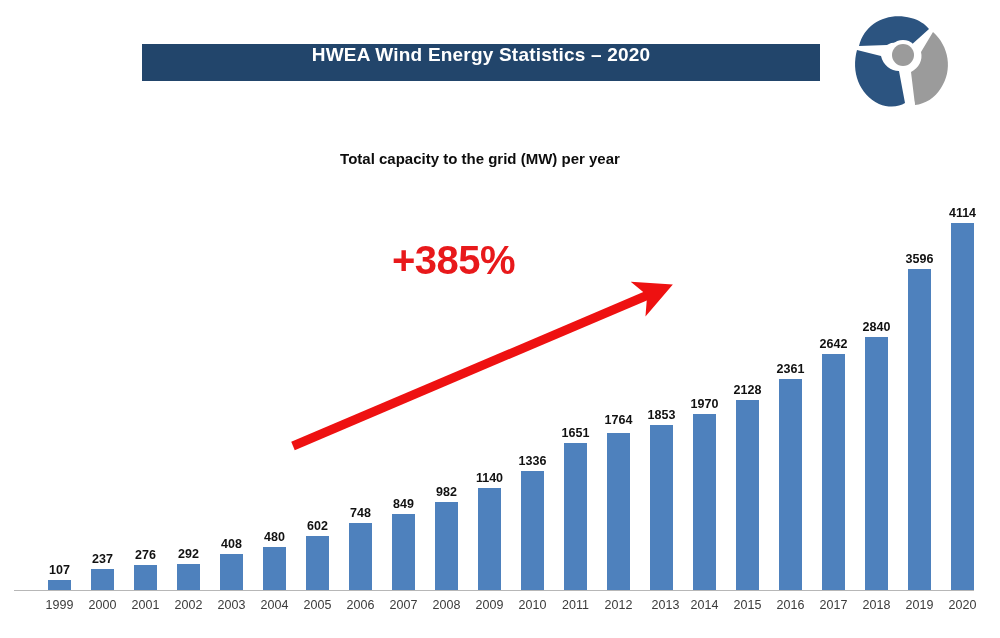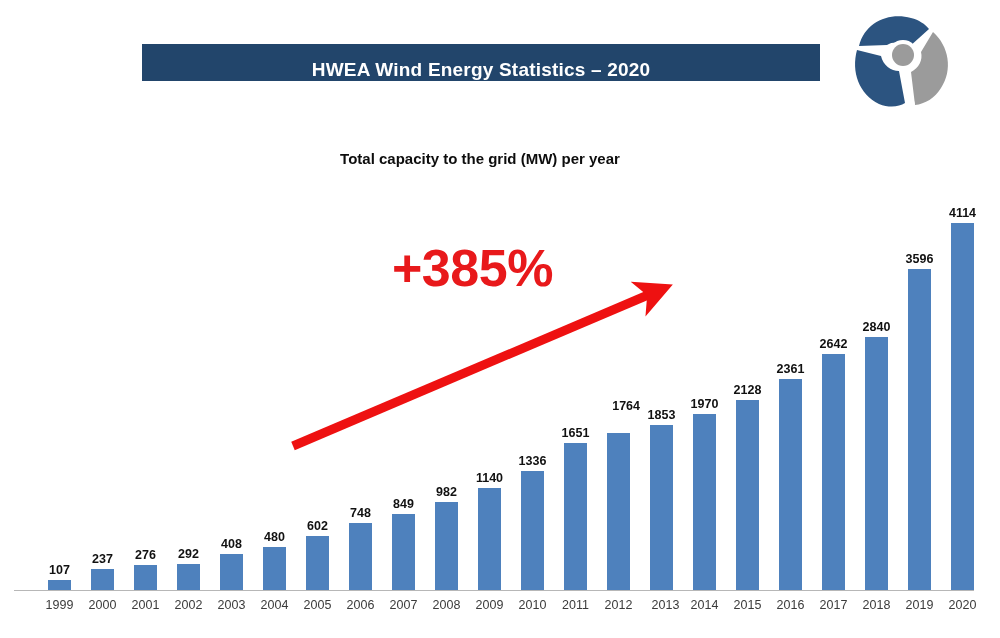--- a/index.html
+++ b/index.html
@@ -18,21 +18,21 @@
 
   
   #header-band {
     position: absolute;
     left: 142px;
     top: 44px;
     width: 678px;
     height: 37px;
     background: #22456B;
     display: flex;
-    align-items: flex-end;
+    align-items: flex-start;
     justify-content: center;
   }
   #header-title {
     color: #ffffff;
     font-size: 19px;
     font-weight: bold;
     letter-spacing: 0.2px;
     font-family: "Liberation Sans", sans-serif;
     white-space: nowrap;
   }
@@ -115,21 +115,21 @@
     font-size: 12.5px;
     color: #3b3b3b;
     font-family: "Liberation Sans", sans-serif;
   }
 
   
   #growth-annotation {
     position: absolute;
     left: 392px;
     top: 238px;
-    font-size: 52px;
+    font-size: 40px;
     font-weight: bold;
     color: #E8191B;
     font-family: "Liberation Sans", sans-serif;
     letter-spacing: -0.5px;
   }
   #growth-arrow {
     position: absolute;
     left: 270px;
     top: 270px;
     width: 420px;
@@ -212,21 +212,21 @@
       <div class="bar-group" style="left: 497px;">
         <div class="bar" style="height: 119.181px; background: rgb(78, 129, 189);"></div>
         <div class="bar-value" style="bottom: 122.181px;">1336</div>
       </div>
       <div class="bar-group" style="left: 540px;">
         <div class="bar" style="height: 147.282px; background: rgb(78, 129, 189);"></div>
         <div class="bar-value" style="bottom: 150.282px;">1651</div>
       </div>
       <div class="bar-group" style="left: 583px;">
         <div class="bar" style="height: 157.362px; background: rgb(78, 129, 189);"></div>
-        <div class="bar-value" style="bottom: 177px; text-align: right;">1764</div>
+        <div class="bar-value" style="bottom: 163px;">1764</div>
       </div>
       <div class="bar-group" style="left: 626px;">
         <div class="bar" style="height: 165.302px; background: rgb(78, 129, 189);"></div>
         <div class="bar-value" style="bottom: 168.302px;">1853</div>
       </div>
       <div class="bar-group" style="left: 669px;">
         <div class="bar" style="height: 175.739px; background: rgb(78, 129, 189);"></div>
         <div class="bar-value" style="bottom: 178.739px; margin-top: 48px;">1970</div>
       </div>
       <div class="bar-group" style="left: 712px;">

